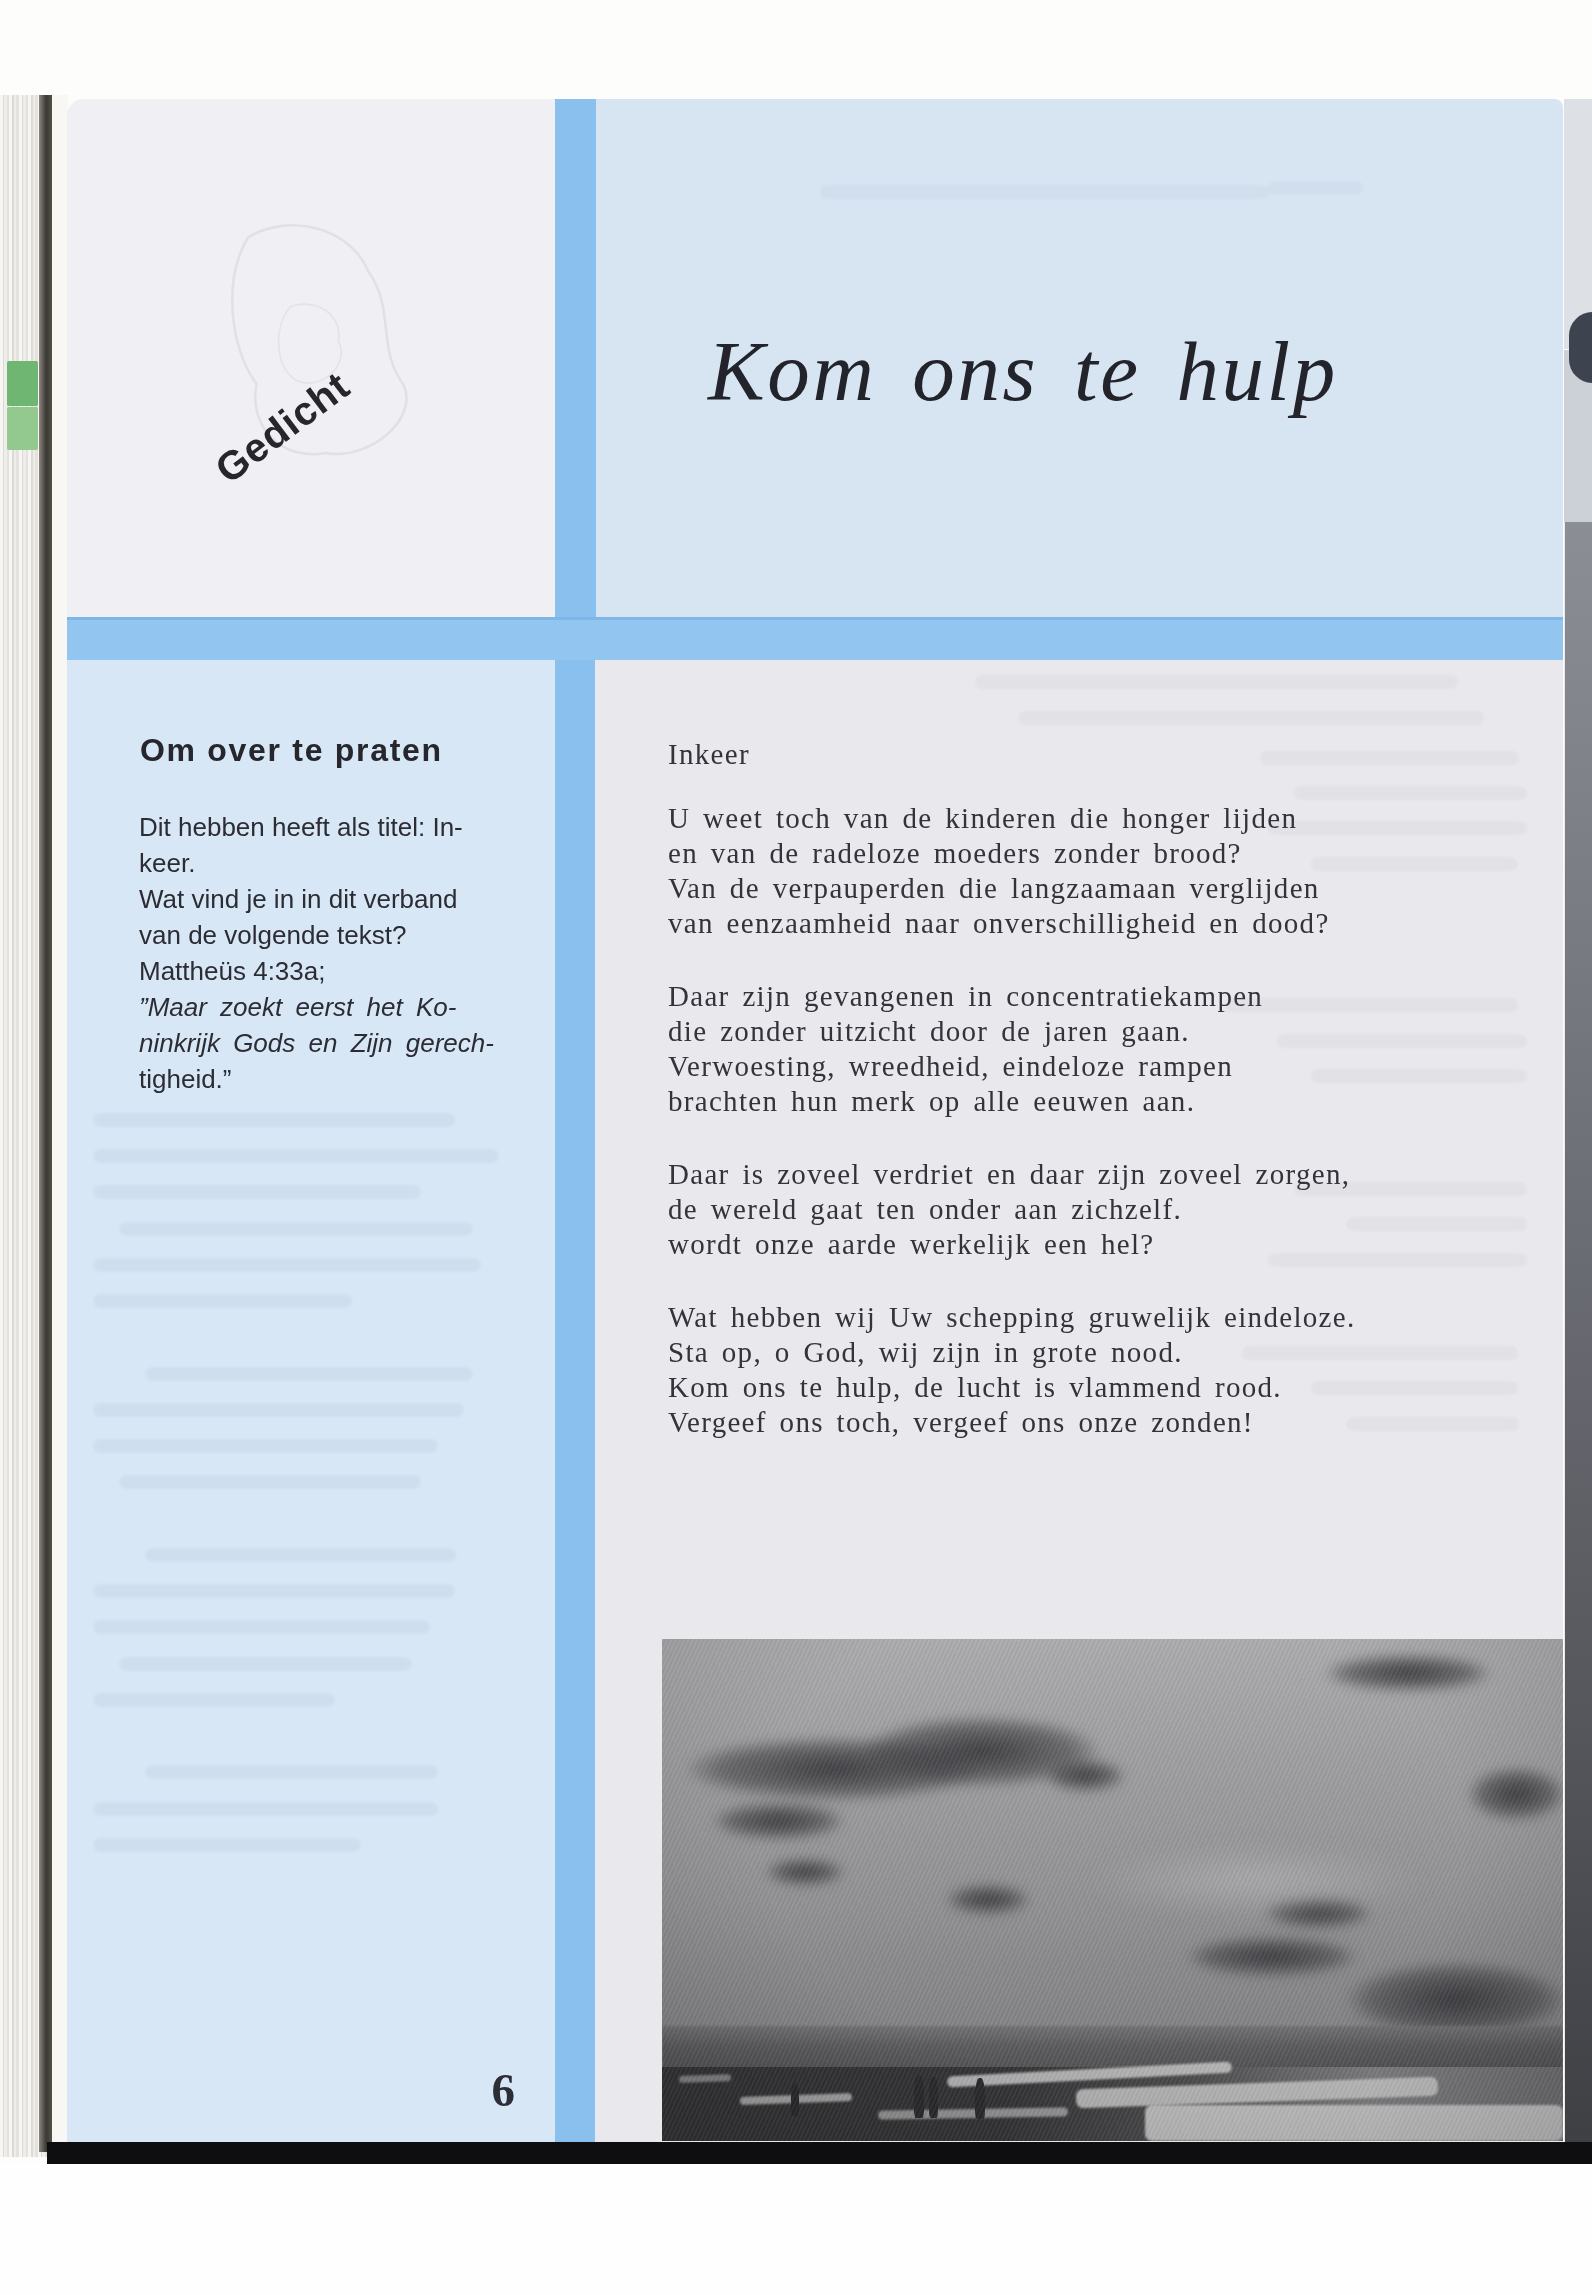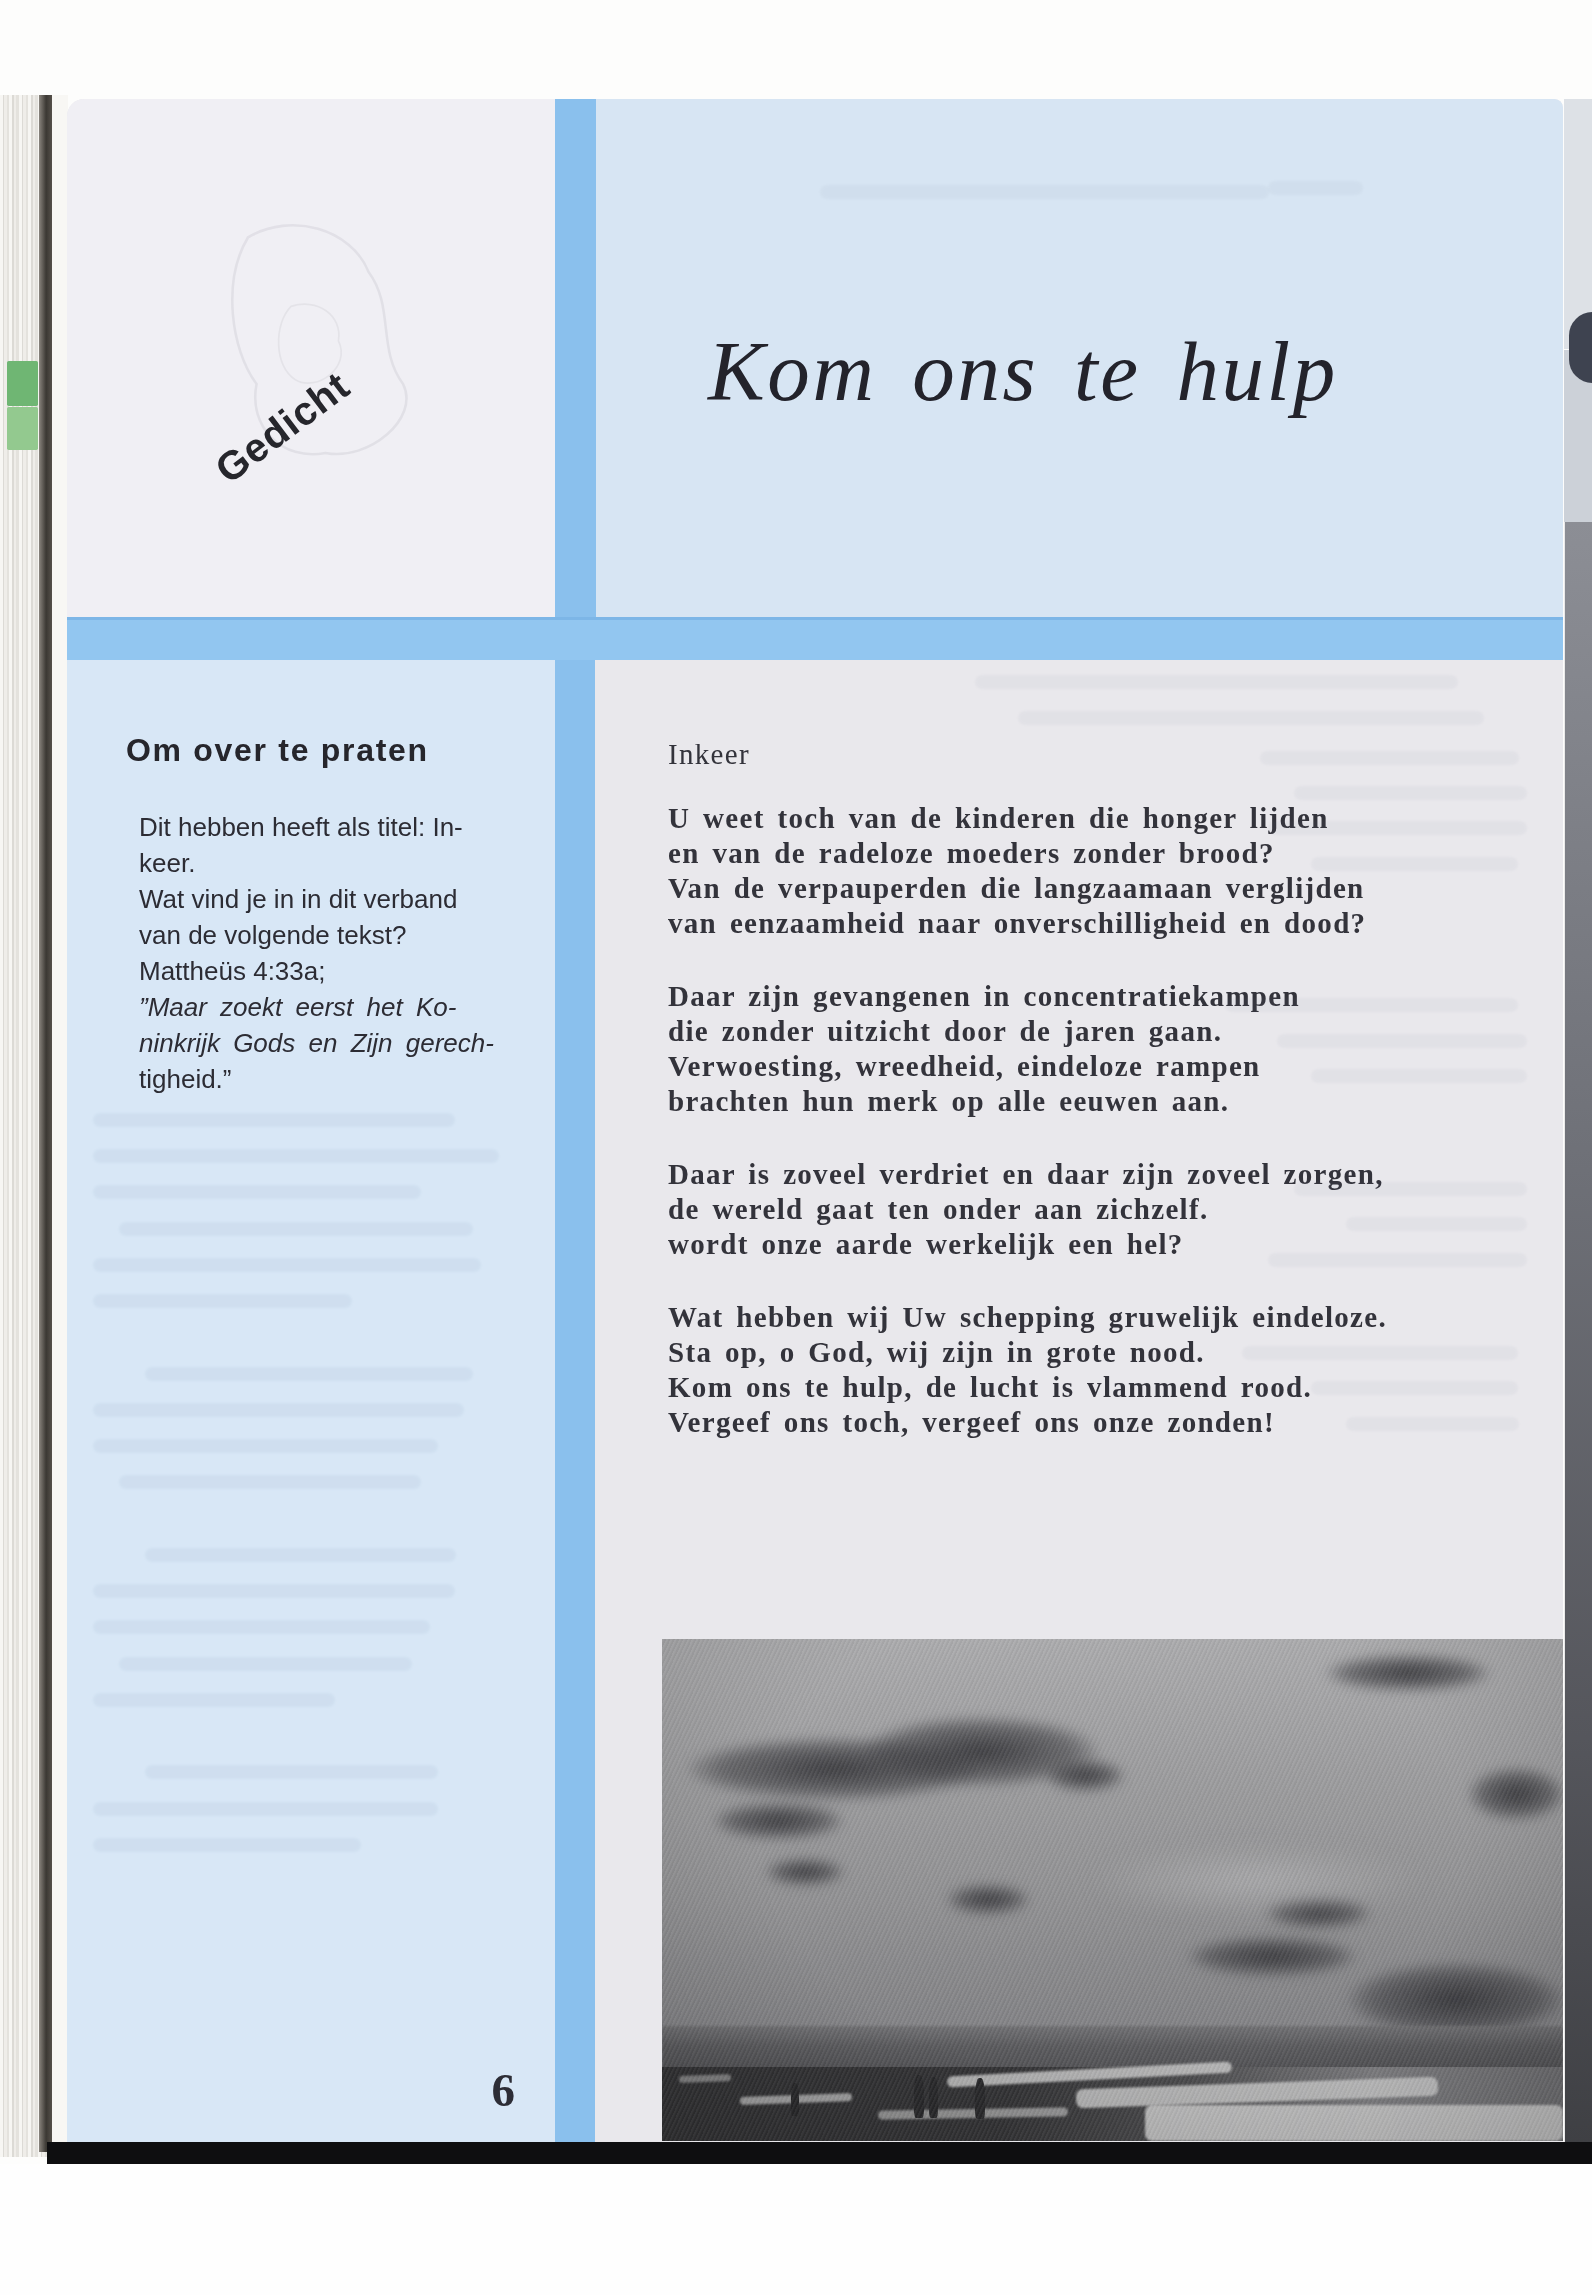--- a/index.html
+++ b/index.html
@@ -26,31 +26,31 @@
   .h-band{left:0;top:518px;width:1496px;height:43px;background:#92c6f0;border-top:3.5px solid #7db6e7;box-sizing:border-box;}
   .left-col{left:0;top:561px;width:488px;height:1482px;background:#d8e7f6;}
   .poem-panel{left:528px;top:561px;width:968px;height:1482px;background:#e9e8ec;}
 
   
   .chapter-label{left:138px;top:306px;transform:rotate(-37deg);transform-origin:center;
     font-size:40px;font-weight:bold;color:#26262c;letter-spacing:0.9px;}
   .page-title{left:528px;top:223px;width:968px;padding-right:112px;box-sizing:border-box;text-align:center;
     font-family:"Liberation Serif",serif;font-style:italic;font-size:85px;color:#23232b;
     letter-spacing:2.6px;word-spacing:12px;}
-  .sidebar-heading{left:59px;top:633px;font-size:32px;font-weight:bold;color:#26262c;letter-spacing:1.7px;}
+  .sidebar-heading{left:73px;top:633px;font-size:32px;font-weight:bold;color:#26262c;letter-spacing:1.7px;}
   .sidebar-text{left:72px;top:710px;width:371px;font-size:26px;color:#2c2c34;}
   .sidebar-text .ln{height:36px;line-height:36px;white-space:nowrap;}
   .sidebar-text .wide{word-spacing:6px;font-style:italic;}
 
   .poem{left:601px;top:638px;width:872px;font-family:"Liberation Serif",serif;
         font-size:29px;color:#33333b;letter-spacing:1.3px;word-spacing:4.3px;}
   .poem .ln{height:35px;line-height:35px;white-space:nowrap;}
   .poem-title{height:35px;line-height:35px;}
   .stanza.first{margin-top:29px;}
-  .stanza{margin-top:38px;font-weight:bold;}
+  .stanza{margin-top:38px;}
   .poem-author{margin-top:35px;padding-left:235px;height:35px;line-height:35px;font-size:31px;}
 
   .page-num{left:388px;top:1964px;width:60px;text-align:right;
     font-family:"Liberation Serif",serif;font-weight:bold;font-size:47px;color:#2d2d36;}
 
   
   .ghost{position:absolute;height:14px;border-radius:7px;background:#5f7aa0;opacity:.07;filter:blur(1.3px);}
   .ghost.gray{background:#6b7790;opacity:.055;}
 
   

